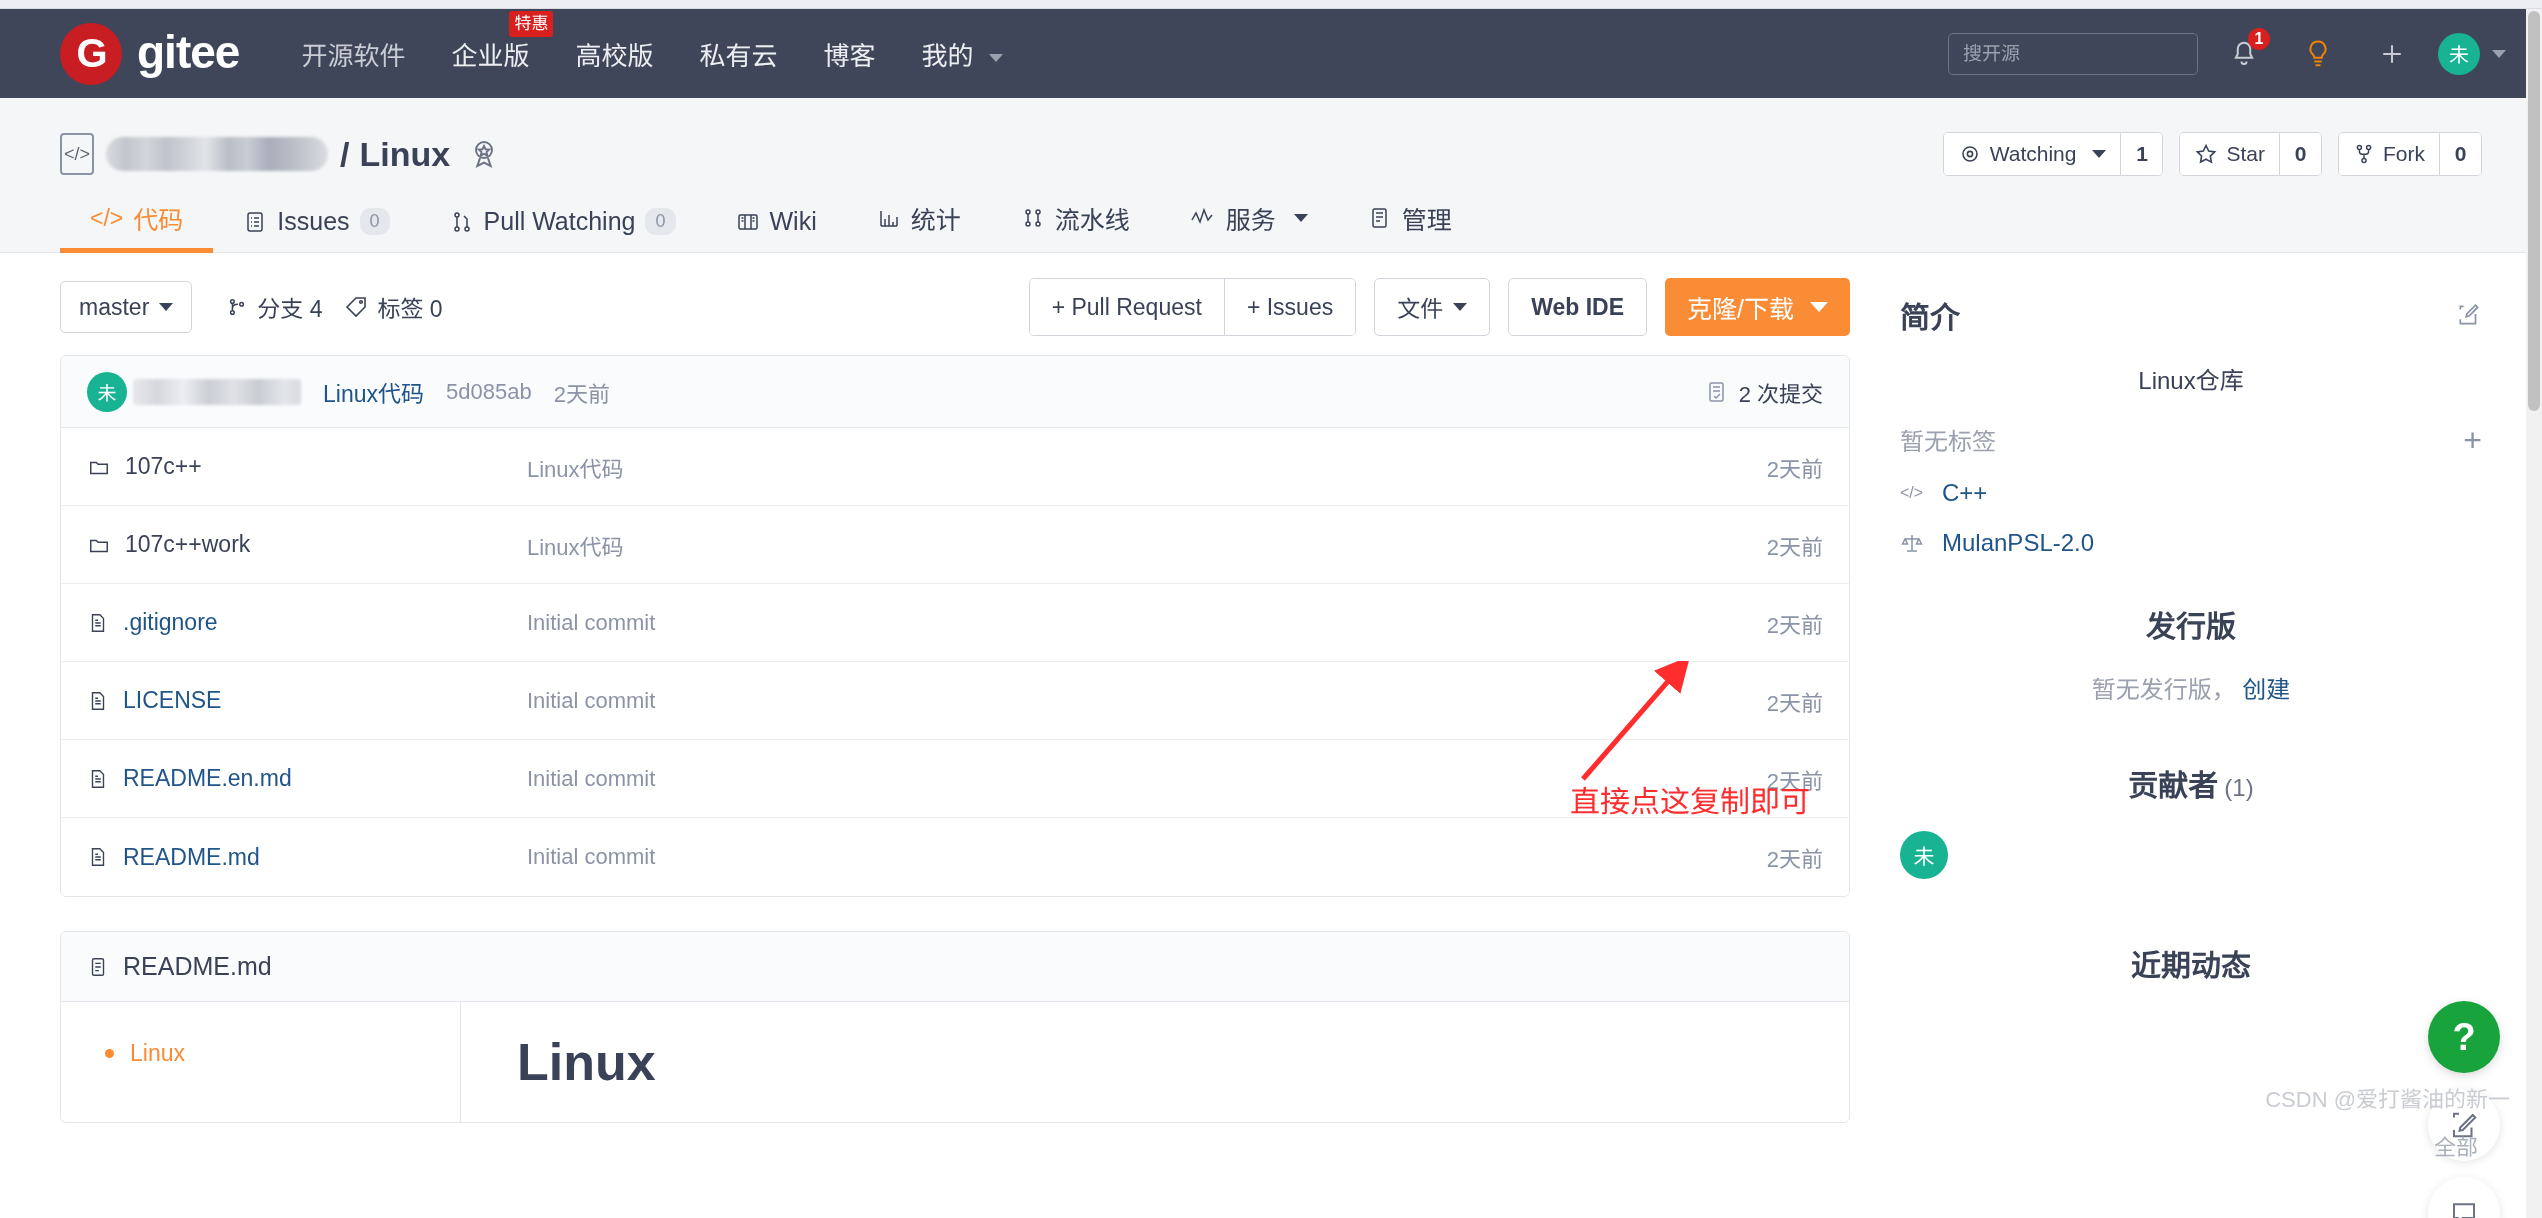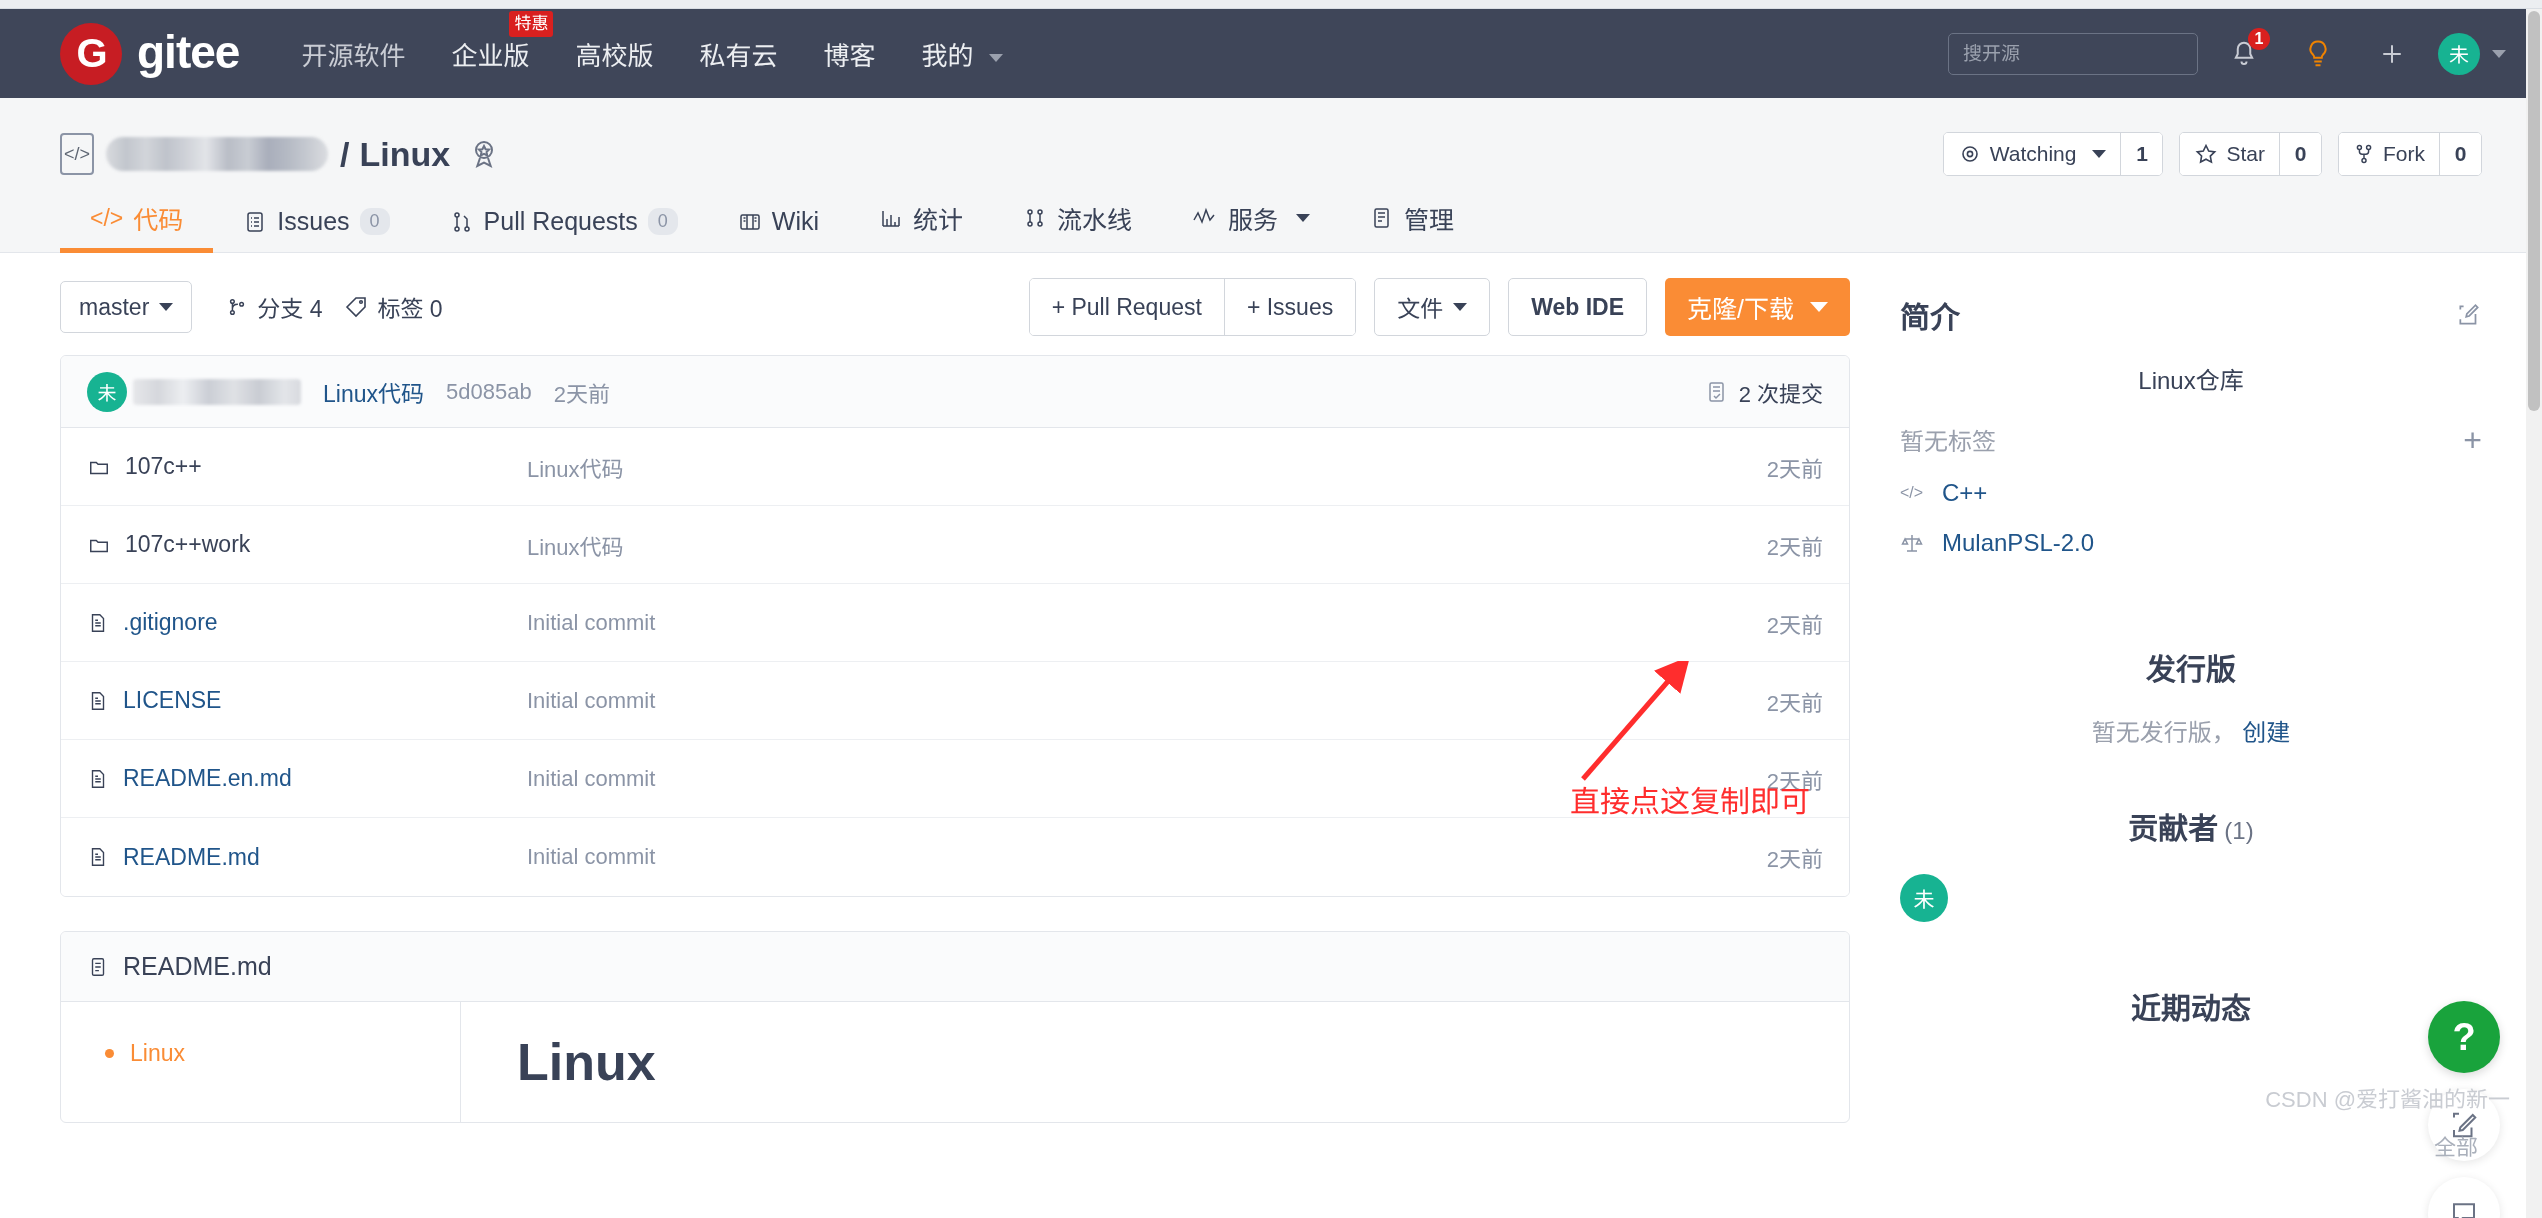--- a/index.html
+++ b/index.html
@@ -647,21 +647,21 @@
       <span>Issues</span>
       <span class="tab-count">0</span>
     </div>
     <div class="tab">
       <svg width="24" height="24" viewBox="0 0 24 24" fill="none" stroke="#394257" stroke-width="1.5">
         <circle cx="7" cy="5" r="2"></circle>
           <circle cx="7" cy="19" r="2"></circle>
           <circle cx="17" cy="19" r="2"></circle>
         <path d="M7 7v10M17 17V9l-3-3"></path>
       </svg>
-      <span>Pull Requests</span>
+      <span>Pull Watching</span>
       <span class="tab-count">0</span>
     </div>
     <div class="tab">
       <svg width="24" height="24" viewBox="0 0 24 24" fill="none" stroke="#394257" stroke-width="1.5">
         <rect x="3" y="5" width="18" height="14" rx="1.5"></rect>
           <path d="M9 5v14M15 5v14M5.5 8h2M5.5 11h2M16.5 8h2M16.5 11h2"></path>
       </svg>
       <span>Wiki</span>
     </div>
     <div class="tab">
@@ -878,21 +878,21 @@
       <div class="side-kv">
         <span class="k-icon">
           <svg width="24" height="24" viewBox="0 0 24 24" fill="none" stroke="#8b94a6" stroke-width="1.5">
             <path d="M12 4v16M7 20h10M5 8h14M5 8l-2.5 5h5zM19 8l2.5 5h-5z"></path>
           </svg>
         </span>
         <span class="k-val">MulanPSL-2.0</span>
       </div>
     </div>
 
-    <div class="side-section" style="margin-top:88px">
+    <div class="side-section" style="margin-top:45px">
       <div class="side-title">发行版</div>
       <div class="side-text">
         <span class="side-muted">暂无发行版，</span>
         <span class="side-link">创建</span>
       </div>
     </div>
 
     <div class="side-section" style="margin-top:56px">
       <div class="side-title">
         <span>贡献者</span><span class="count-soft">(1)</span>

